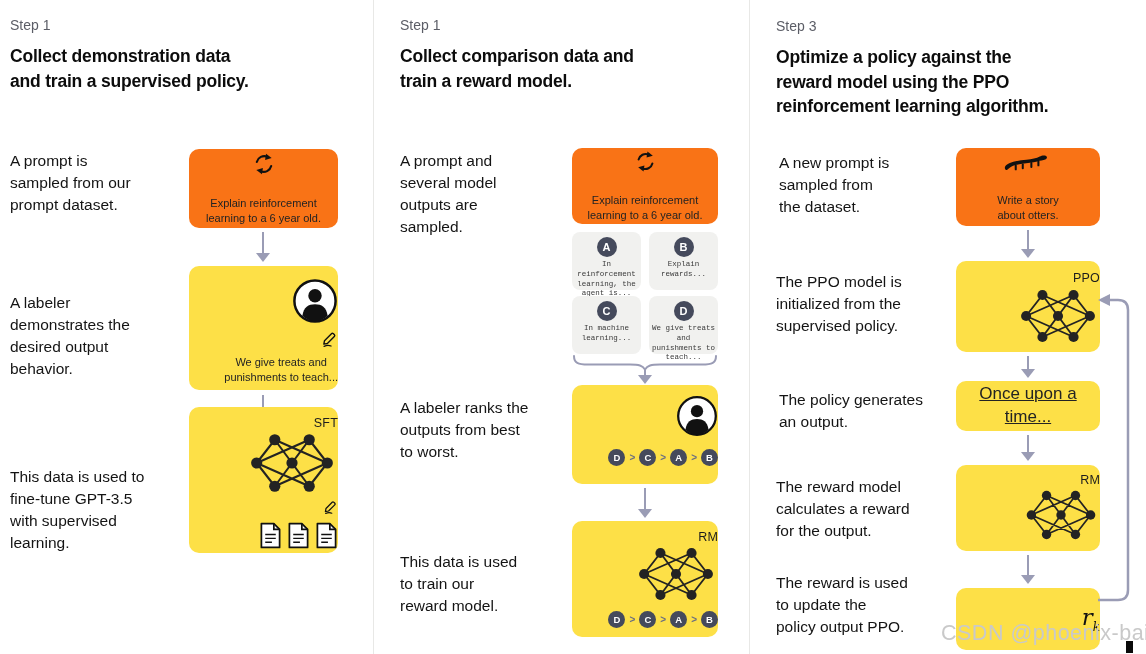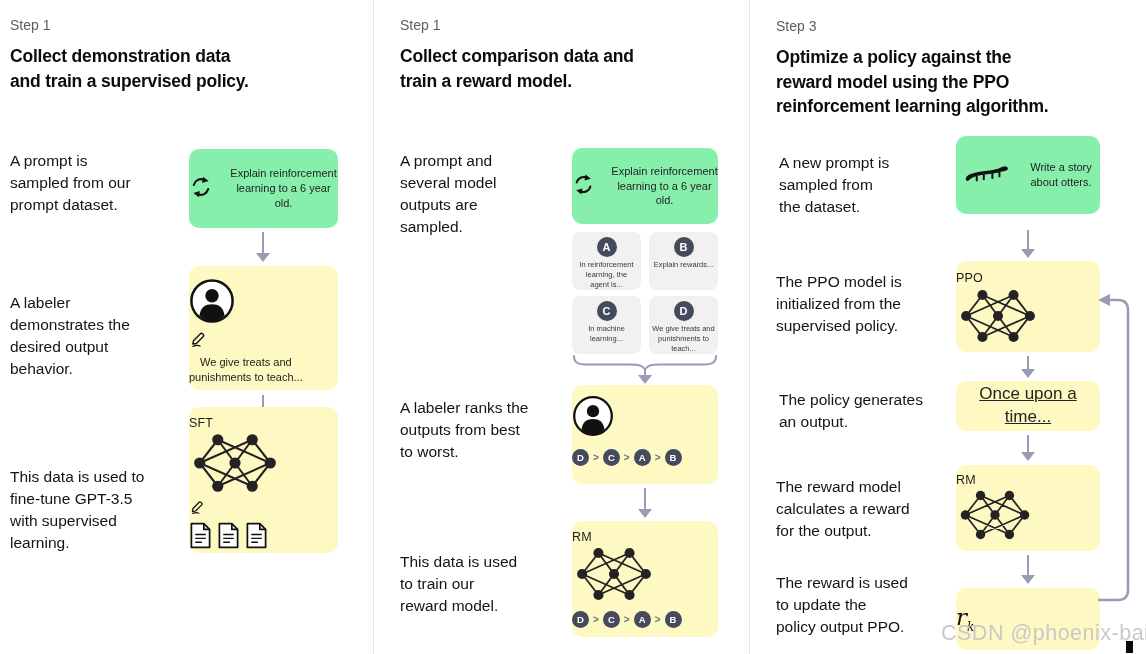--- a/index.html
+++ b/index.html
@@ -4,35 +4,35 @@
 <style>
   html,body{margin:0;padding:0;background:#fff;}
   .stage{position:relative;width:1146px;height:654px;background:#ffffff;overflow:hidden;
          font-family:"Liberation Sans",sans-serif;color:#111;}
   .abs{position:absolute;}
   .divider{position:absolute;top:0;bottom:0;width:1px;background:#e8e8e6;}
   .step-label{font-size:14px;color:#5b5d66;white-space:pre-line;}
   .step-title{font-size:17.5px;font-weight:700;color:#0c0c0c;line-height:1.4;
               letter-spacing:-0.2px;white-space:pre-line;}
   .caption{font-size:15.5px;color:#141414;line-height:1.42;white-space:pre-line;}
-  .gbox{position:absolute;background:#86efac;border-radius:10px;display:flex;flex-direction:row;
+  .gbox{position:absolute;background:#f97316;border-radius:10px;display:flex;flex-direction:column;
         align-items:center;justify-content:center;gap:16px;}
-  .box{position:absolute;background:#fef9c3;border-radius:10px;display:flex;flex-direction:column;
-       align-items:flex-start;}
+  .box{position:absolute;background:#fde047;border-radius:10px;display:flex;flex-direction:column;
+       align-items:flex-end;}
   .box-text{font-size:11px;color:#232323;line-height:1.35;text-align:center;white-space:pre-line;}
   .model-label{font-size:12.5px;color:#1d1d1d;letter-spacing:.2px;}
   .varrow{position:absolute;width:16px;}
   .varrow .shaft{position:absolute;left:6.75px;top:0;bottom:8px;width:2.5px;background:#9a9cb5;}
   .varrow .head{position:absolute;left:1px;bottom:0;width:0;height:0;
                 border-left:7px solid transparent;border-right:7px solid transparent;
                 border-top:9px solid #9a9cb5;}
   .cell{position:absolute;background:#f1f1ef;border-radius:8px;display:flex;flex-direction:column;
         align-items:center;padding-top:5px;box-sizing:border-box;}
   .cell .cell-text{font-size:7.5px;color:#3a3a3a;line-height:1.3;text-align:center;
-                   margin-top:3px;white-space:pre-line;padding:0 3px;}
+                   margin-top:3px;white-space:pre-line;padding:0 3px;font-family:Liberation Mono, monospace;}
   .badge{width:20px;height:20px;border-radius:50%;background:#454a5c;color:#fff;font-size:11px;
          font-weight:700;display:flex;align-items:center;justify-content:center;flex:0 0 auto;}
   .rank-row{display:flex;align-items:center;gap:4px;}
   .rank-row .badge{width:17px;height:17px;font-size:9.5px;}
   .rank-sep{font-size:10px;font-weight:700;color:#6b6f80;}
   .rk{font-family:"DejaVu Serif","Liberation Serif",serif;font-style:italic;font-size:23px;color:#111;}
   .rk sub{font-size:12px;}
   .watermark{position:absolute;font-size:21.5px;color:#c9c9c9;letter-spacing:.5px;white-space:nowrap;}
   .cursorbar{position:absolute;background:#0a0a0a;}
 </style>
@@ -254,21 +254,21 @@
 supervised policy.</div>
   <div class="abs caption" style="left:779px;top:389px;">The policy generates
 an output.</div>
   <div class="abs caption" style="left:776px;top:476px;">The reward model
 calculates a reward
 for the output.</div>
   <div class="abs caption" style="left:776px;top:572px;">The reward is used
 to update the
 policy output PPO.</div>
 
-  <div class="gbox" style="left:956px;top:136px;width:144px;height:78px;">
+  <div class="gbox" style="left:956px;top:148px;width:144px;height:78px;">
     <span><svg width="50" height="21">
           <use href="#otter" xlink:href="#otter"></use>
         </svg></span>
     <div class="box-text">Write a story
 about otters.</div>
   </div>
 
   <div class="varrow" style="left:1020px;top:230px;height:28px;">
       <div class="shaft"></div>
       <div class="head"></div>

